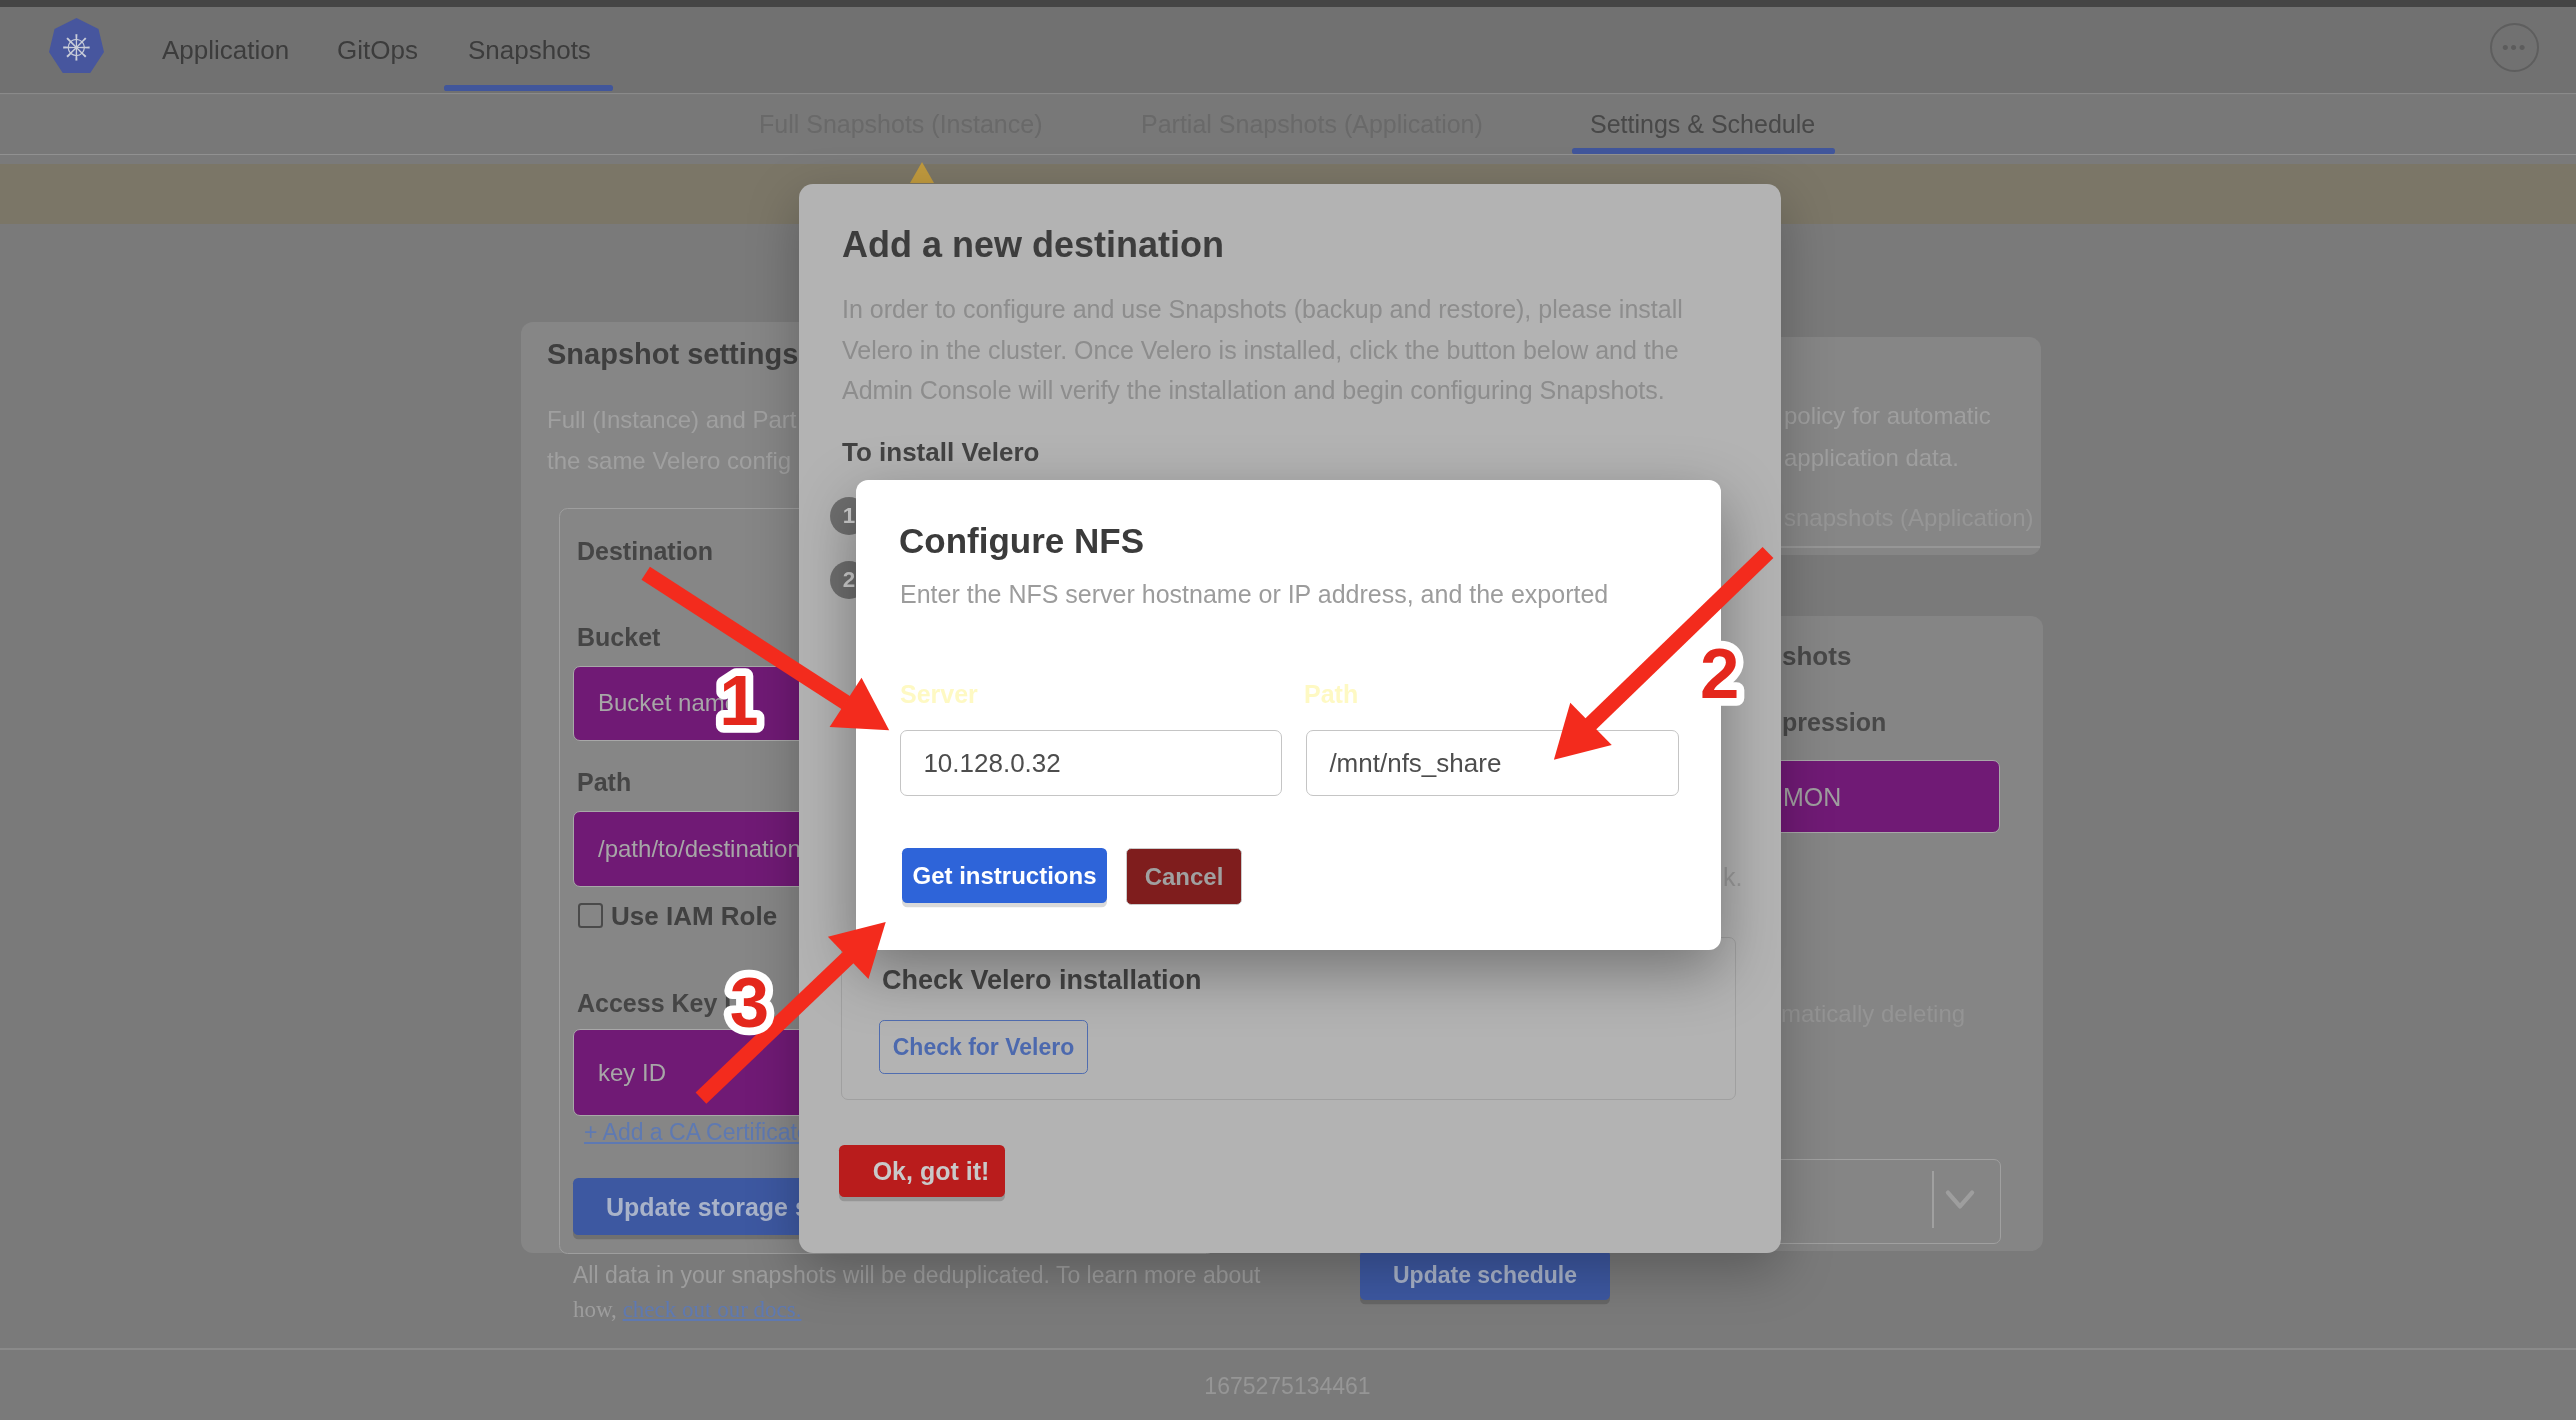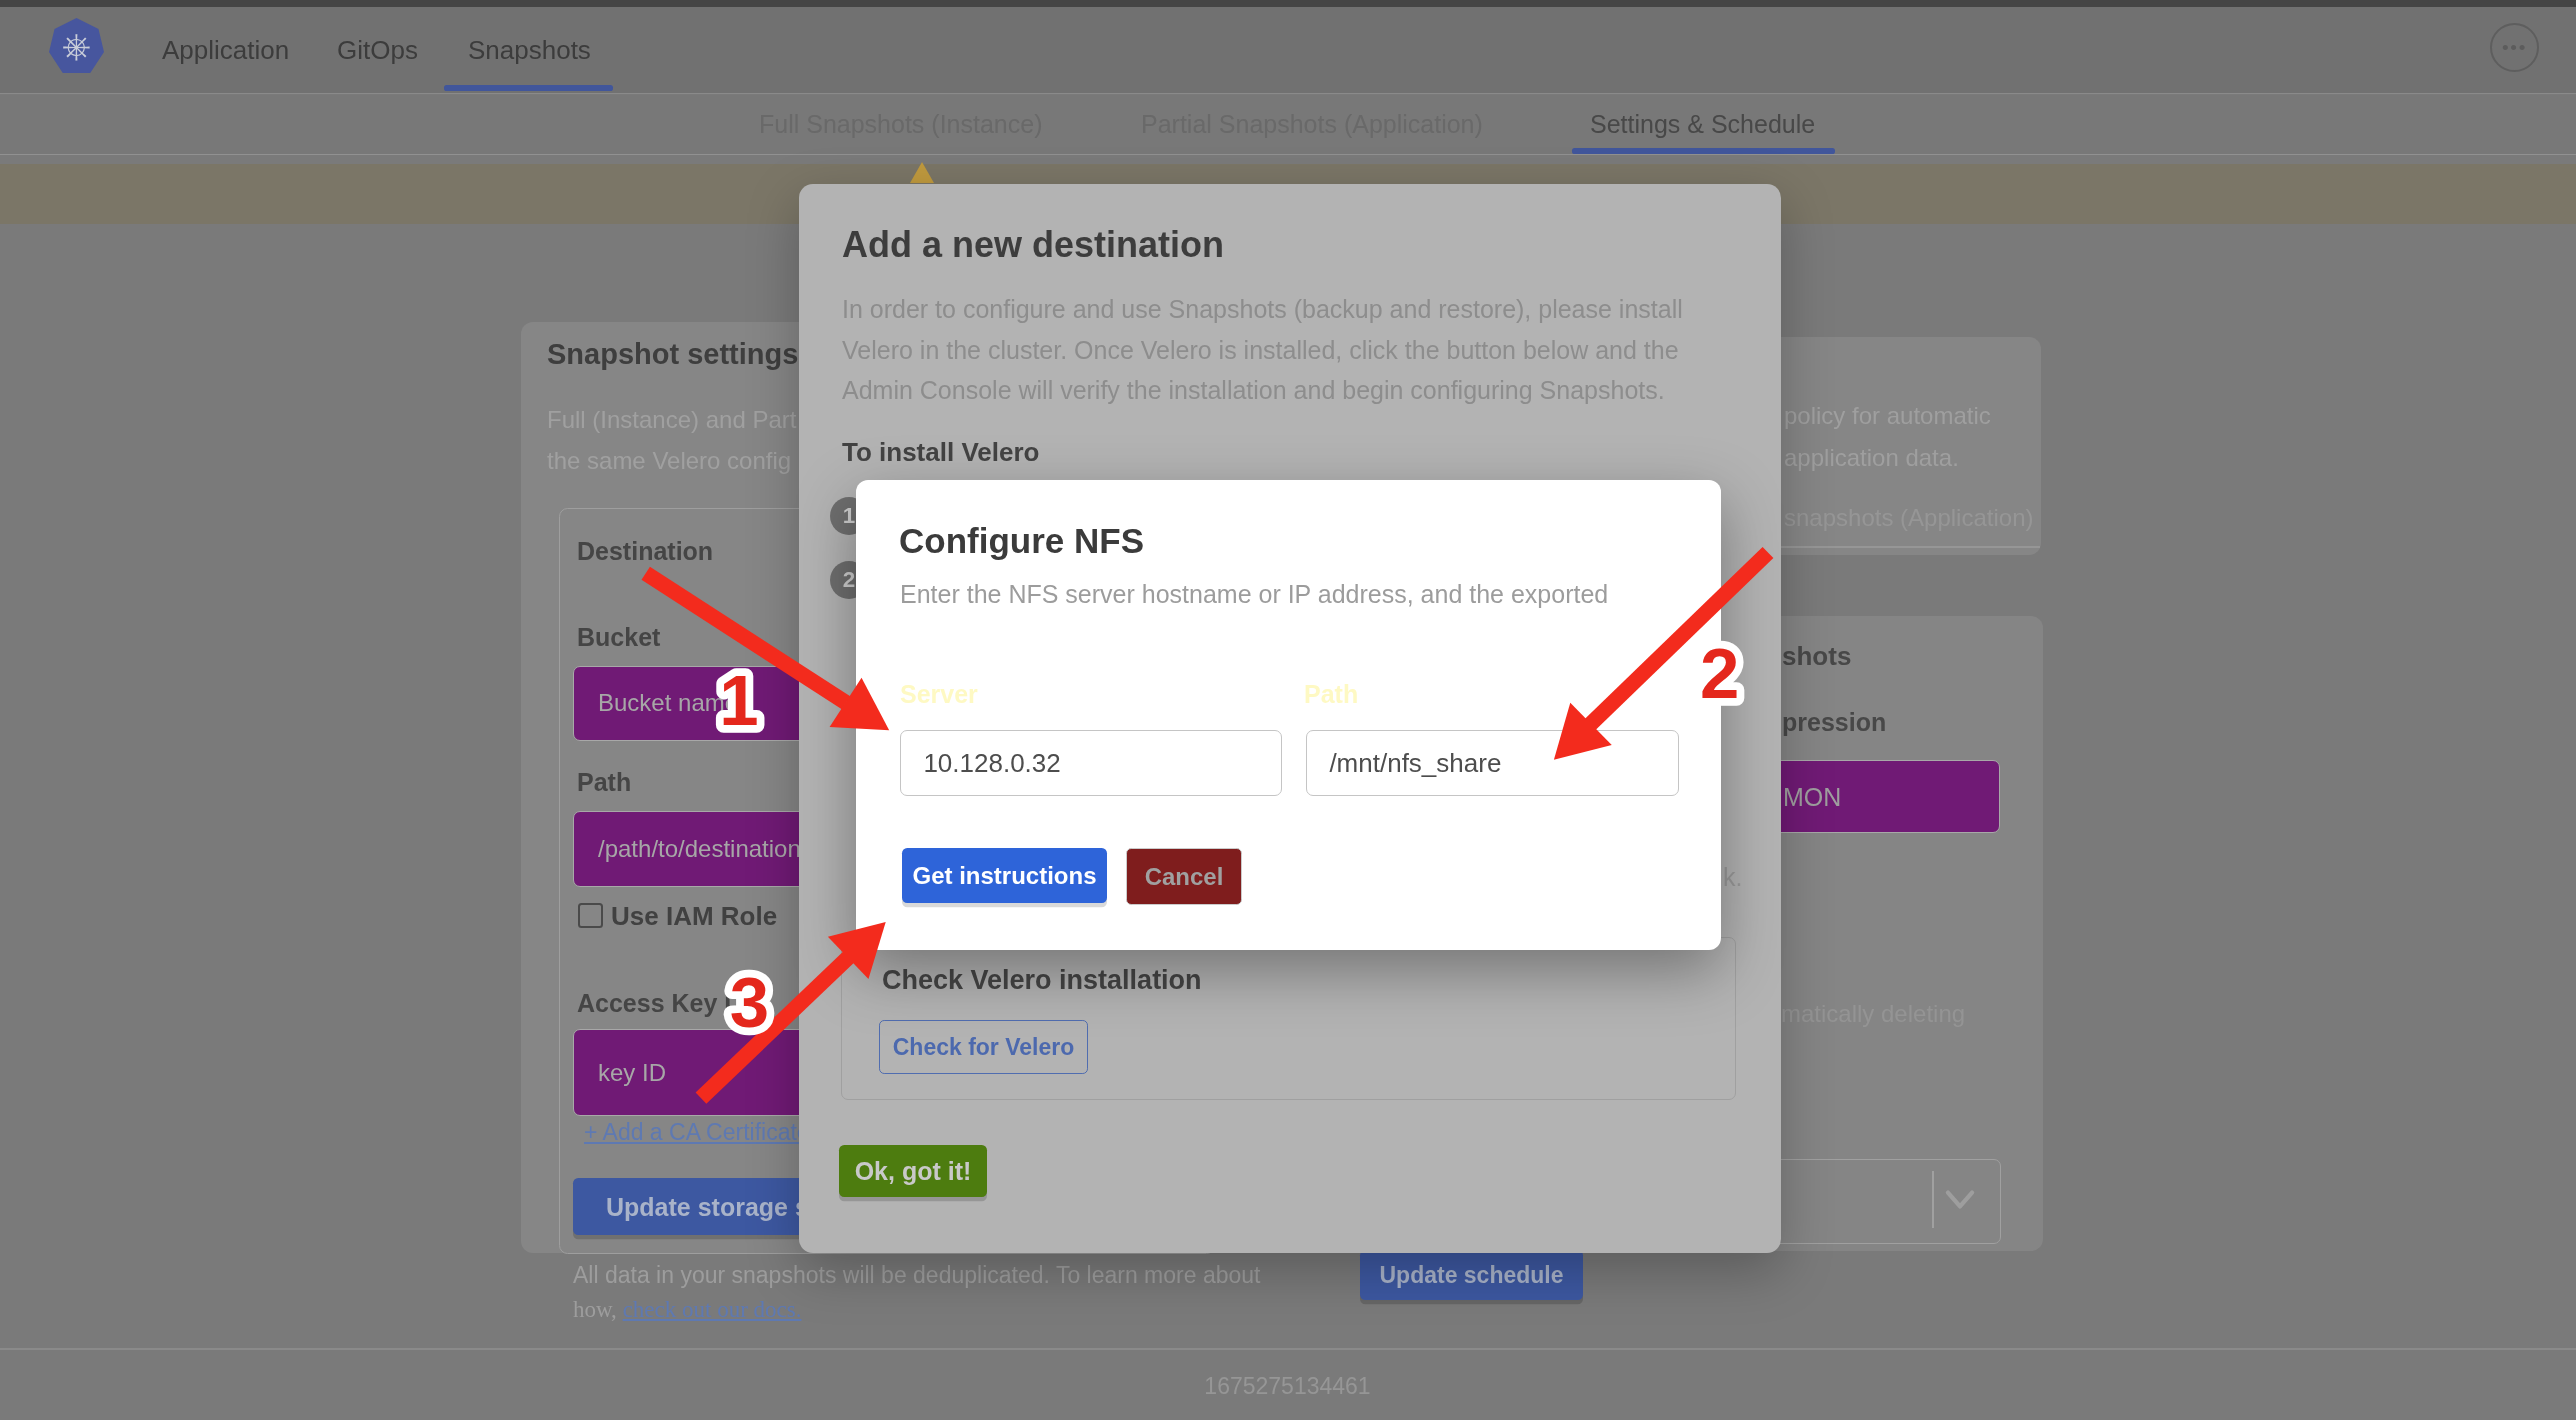--- a/index.html
+++ b/index.html
@@ -58,22 +58,22 @@
   .ma-line{font-size:25px;color:#8d8d8d;}
   .ma-sub{left:842px;top:437px;font-size:26px;font-weight:bold;color:#434343;}
   .step-circle{width:38px;height:38px;border-radius:50%;background:#6f6f6f;color:#cfcfcf;
                display:flex;align-items:center;justify-content:center;font-size:22.4px;font-weight:bold;}
   .ma-frag{left:1723px;top:863px;font-size:25px;color:#9a9a9a;}
   .check-box{left:841px;top:937px;width:893px;height:161px;border:1.7px solid #a0a0a0;border-radius:7px;}
   .check-title{left:882px;top:965px;font-size:27px;font-weight:bold;color:#454545;}
   .check-btn{left:879px;top:1020px;width:207px;height:52px;border:1.7px solid #506db0;border-radius:5.2px;
              display:flex;align-items:center;justify-content:center;}
   .check-btn span{color:#4c69ae;font-size:23px;font-weight:bold;}
-  .ok-btn{left:839px;top:1145px;width:148px;height:52px;background:#4d7c0f;border-radius:5.2px;
-          box-shadow:0 4.3px 0 rgba(0,0,0,0.16);display:flex;align-items:center;justify-content:center;}
+  .ok-btn{left:839px;top:1145px;width:148px;height:52px;background:#b91c1c;border-radius:5.2px;
+          box-shadow:0 4.3px 0 rgba(0,0,0,0.16);display:flex;align-items:center;justify-content:center;padding-left:18px;}
   .ok-btn span{color:#c9c9c9;font-size:25px;font-weight:bold;}
 
   
   .modal-nfs{left:856px;top:480px;width:865px;height:470px;background:#ffffff;border-radius:12px;
              box-shadow:0 21px 60px rgba(0,0,0,0.35);}
   .nfs-title{left:899px;top:521px;font-size:35px;font-weight:bold;color:#3b3b3b;}
   .nfs-desc{font-size:25px;color:#9c9c9c;}
   .nfs-label{font-size:25px;font-weight:bold;color:#fef9c3;}
   .nfs-input{background:#fff;border:1.7px solid #c5c5c5;border-radius:7px;display:flex;align-items:center;}
   .nfs-input span{margin-left:22.4px;font-size:26px;color:#4d4d4d;}
@@ -153,21 +153,21 @@
   <div class="abs" style="left:1782px;top:708px;font-size:25px;font-weight:bold;color:#484848;">pression</div>
   <div class="abs input-dim" style="left:1718px;top:760px;width:280px;height:71px;">
     <span class="abs" style="left:64px;top:21.6px;font-size:25px;color:#9f9f9f;">MON</span>
   </div>
   <div class="abs" style="left:1781px;top:1000px;font-size:24px;color:#949494;">matically deleting</div>
   <div class="abs select-dim"></div>
   <div class="abs select-divider"></div>
   <svg class="abs" style="left:1941px;top:1184px;" width="38" height="31" viewBox="0 0 44 36">
       <polyline points="8,10 22,26 36,10" fill="none" stroke="#9e9e9e" stroke-width="5" stroke-linecap="round" stroke-linejoin="round"></polyline>
     </svg>
-  <div class="abs btn-dimblue" style="left:1360px;top:1250px;width:223px;height:50px;
+  <div class="abs btn-dimblue" style="left:1360px;top:1250px;width:250px;height:50px;
        display:flex;align-items:center;justify-content:center;">
     <span class="btn-dimblue-label" style="font-size:23px;">Update schedule</span>
   </div>
 
   <div class="abs footer-line"></div>
   <div class="abs timestamp">1675275134461</div>
 
   <div class="abs modal-add"></div>
   <div class="abs ma-title">Add a new destination</div>
   <div class="abs ma-line" style="left:842px;top:295px;">In order to configure and use Snapshots (backup and restore), please install</div>

